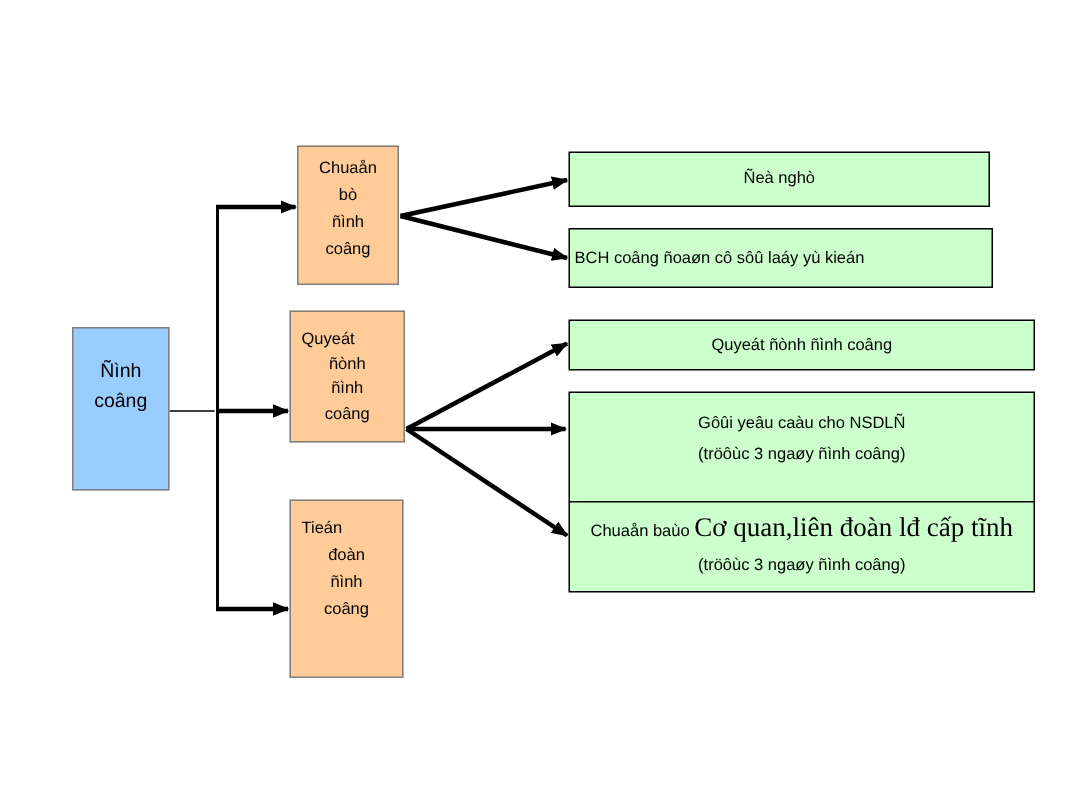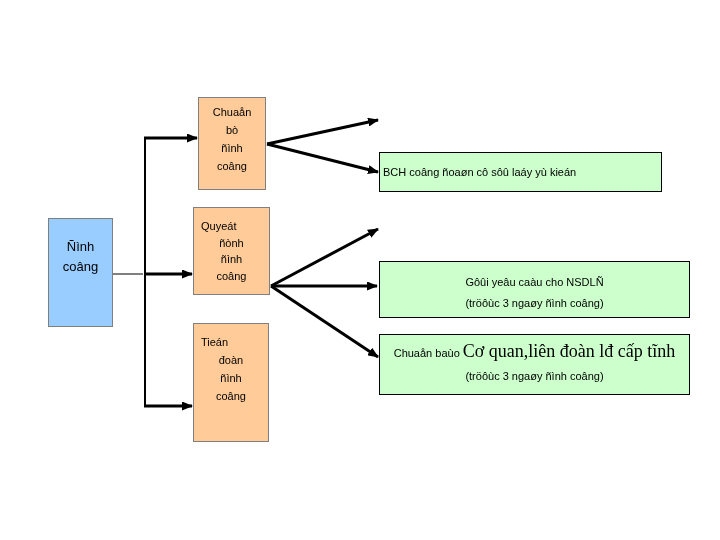--- a/index.html
+++ b/index.html
@@ -36,36 +36,36 @@
   .stage {
     background: #ffcc99;
     border: 1px solid #7f7f7f;
   }
   .stage .bline { text-align: center; }
   .stage .bline.align-left { text-align: left; padding-left: 7px; }
   .stage-1 { left: 198px; top: 97px; width: 68px; height: 93px; padding-top: 5px; }
   .stage-1 .bline { line-height: 18px; }
   .stage-2 { left: 193px; top: 207px; width: 77px; height: 88px; padding-top: 10px; }
   .stage-2 .bline { line-height: 16.5px; }
-  .stage-3 { left: 193px; top: 323px; width: 76px; height: 119px; padding-top: 9px; }
+  .stage-3 { left: 193px; top: 333px; width: 76px; height: 119px; padding-top: 9px; }
   .stage-3 .bline { line-height: 18px; }
   
   .output {
     background: #ccffcc;
     border: 1px solid #000000;
     display: flex;
     flex-direction: column;
     justify-content: center;
   }
   .output .oline { text-align: center; line-height: 15px; }
   .out-1 { left: 379px; top: 101px; width: 281px; height: 37px; }
   .out-2 { left: 379px; top: 152px; width: 283px; height: 40px; }
   .out-2 .oline { text-align: left; padding-left: 3px; }
   .out-3 { left: 379px; top: 213px; width: 311px; height: 34px; }
-  .out-4 { left: 379px; top: 261px; width: 311px; height: 57px; justify-content: flex-start; padding-top: 10px; }
+  .out-4 { left: 379px; top: 261px; width: 311px; height: 74px; justify-content: flex-start; padding-top: 10px; }
   .out-4 .oline { line-height: 21px; }
   .out-5 { left: 379px; top: 334px; width: 311px; height: 61px; justify-content: flex-start; padding-top: 3px; }
   .out-5 .oline-mixed { line-height: 27px; text-align: center; }
   .out-5 .oline-sub { line-height: 19px; text-align: center; }
   .emphasis-serif {
     font-family: "Liberation Serif", serif;
     font-size: 18px;
   }
 </style>
 </head>
@@ -115,25 +115,31 @@
     <div class="bline">coâng</div>
   </div>
 
   <div class="box stage stage-3">
     <div class="bline align-left">Tieán</div>
     <div class="bline">đoàn</div>
     <div class="bline">ñình</div>
     <div class="bline">coâng</div>
   </div>
 
+  <div class="box output out-1">
+    <div class="oline">Ñeà nghò</div>
+  </div>
 
   <div class="box output out-2">
     <div class="oline">BCH coâng ñoaøn cô sôû laáy yù kieán</div>
   </div>
 
+  <div class="box output out-3">
+    <div class="oline">Quyeát ñònh ñình coâng</div>
+  </div>
 
   <div class="box output out-4">
     <div class="oline">Gôûi yeâu caàu cho NSDLÑ</div>
     <div class="oline">(tröôùc 3 ngaøy ñình coâng)</div>
   </div>
 
   <div class="box output out-5">
     <div class="oline-mixed"><span>Chuaån baùo </span><span class="emphasis-serif">Cơ quan,liên đoàn lđ cấp tĩnh</span></div>
     <div class="oline-sub">(tröôùc 3 ngaøy ñình coâng)</div>
   </div>

